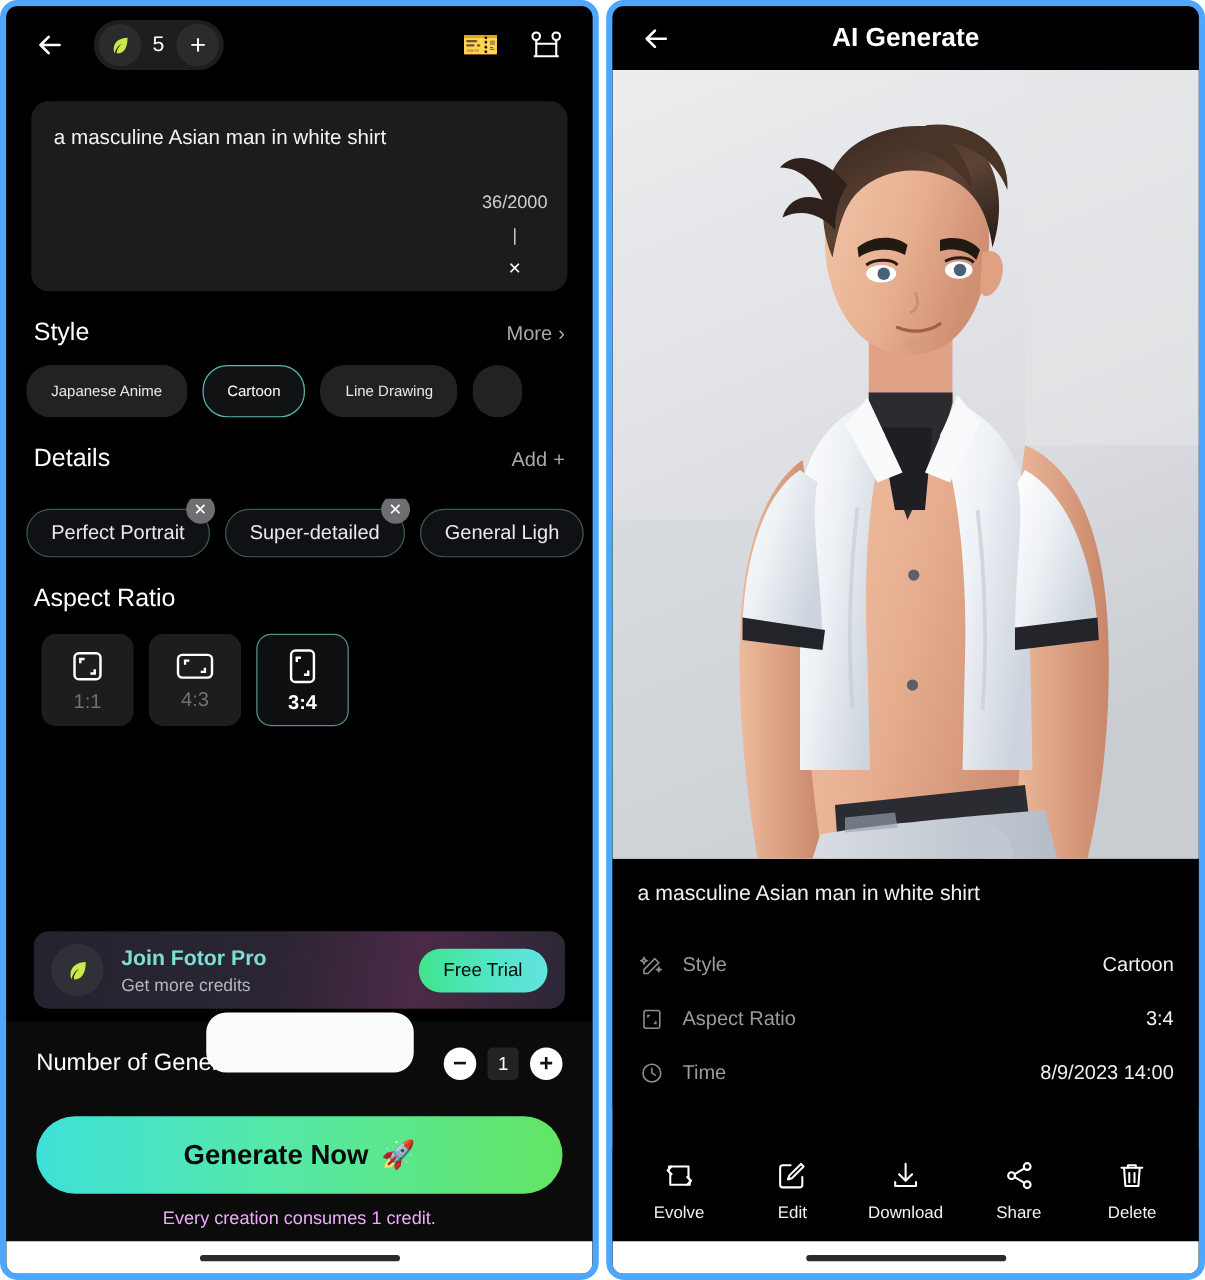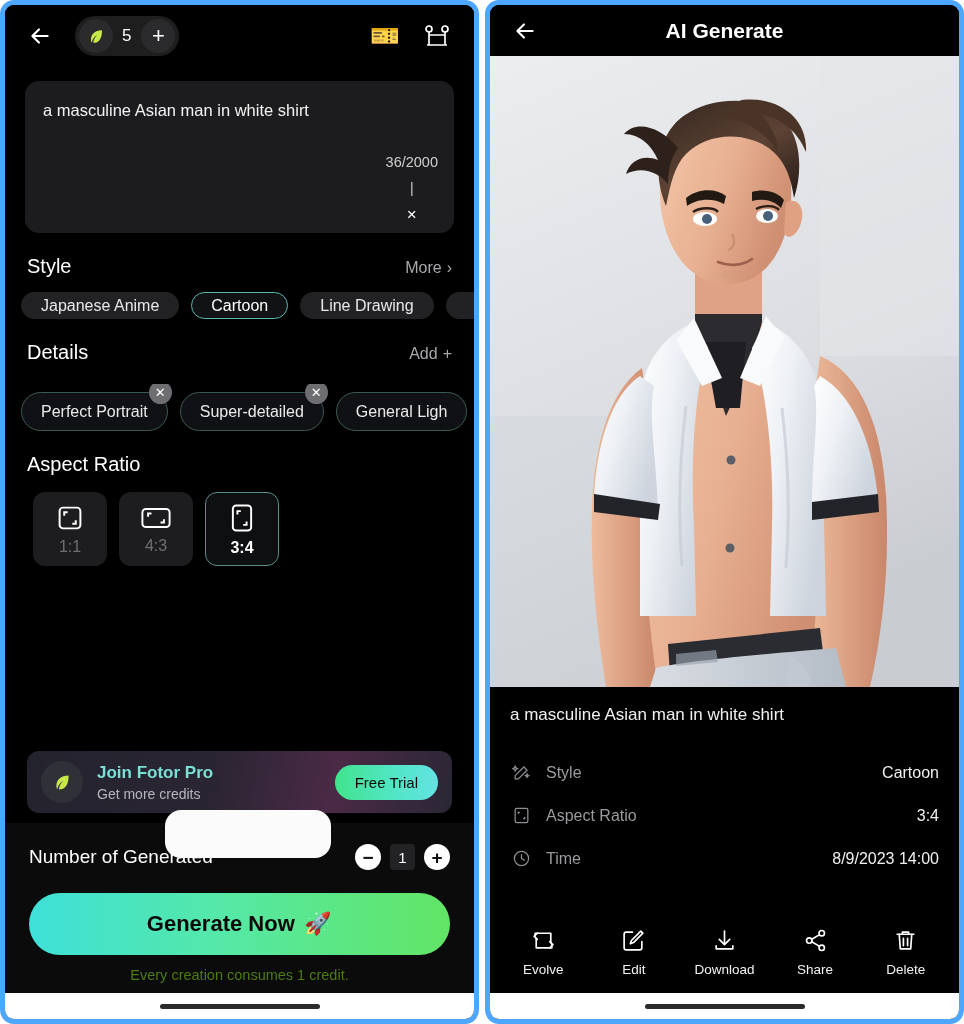--- a/index.html
+++ b/index.html
@@ -110,24 +110,24 @@
     margin-top: 14px;
     overflow: hidden;
     white-space: nowrap;
   }
   .chip {
     flex: none;
     background: #222224;
     color: #e8e8ea;
     border: 1px solid transparent;
     border-radius: 20px;
-    height: 27px;
+    height: 42px;
     padding: 0 19px;
     display: flex; align-items: center;
-    font-size: 16px;
+    font-size: 12px;
     cursor: pointer;
   }
   .chip.selected {
     background: #111214;
     border: 1px solid #5bb8b0;
     color: #ffffff;
   }
   .chip.clipped { overflow: hidden; max-width: 86px; }
 
   .detail-chips { margin-top: 20px; padding-top: 8px; align-items: flex-end; }
@@ -210,31 +210,31 @@
     font-size: 19px; line-height: 1; cursor: pointer; font-weight: bold;
   }
   .step-val {
     min-width: 25px; height: 26px;
     background: #232325; color: #fff;
     border-radius: 4px;
     display: flex; align-items: center; justify-content: center;
     font-size: 15px;
   }
   .gen-btn {
-    margin-top: 14px;
+    margin-top: 20px;
     height: 62px;
     border-radius: 32px;
     background: linear-gradient(90deg, #3ee0d8 0%, #55e8a8 45%, #62e564 100%);
     display: flex; align-items: center; justify-content: center;
     gap: 10px;
     color: #0a0a0a; font-size: 22px; font-weight: bold;
     cursor: pointer;
   }
   .gen-caption {
-    text-align: center; color: #4d7c0f; font-size: 14.5px;
+    text-align: center; color: #f0abfc; font-size: 14.5px;
     margin-top: 12px; padding-bottom: 10px;
   }
   .home-bar-wrap {
     flex: none; height: 26px; background: #fff;
     display: flex; align-items: center; justify-content: center;
   }
   .home-bar { width: 160px; height: 5px; border-radius: 3px; background: #2b2b2b; }
 
   .white-overlay {
     position: absolute;

